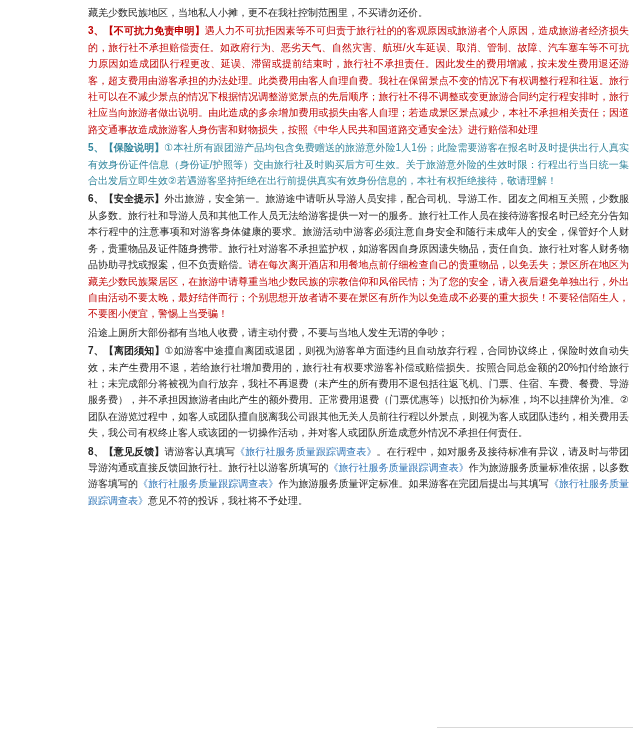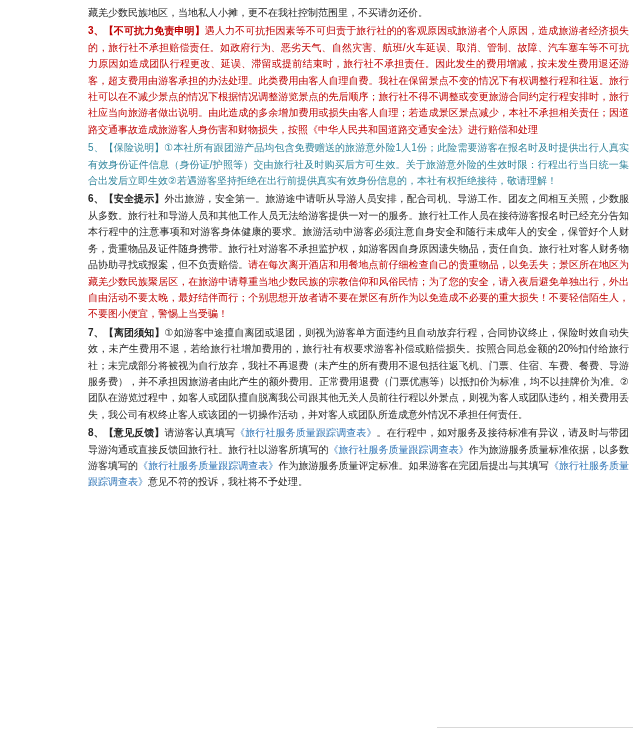--- a/index.html
+++ b/index.html
@@ -43,19 +43,20 @@
     border-top: 1px solid #d8d8d8;
   }
 </style>
 </head>
 <body>
 
 <div class="page" style="background: rgb(255, 255, 255);">
   <div class="doc" style="color: rgb(38, 38, 38);">
       <p class="para"><span class="seg" style="color: rgb(38, 38, 38);">藏羌少数民族地区，当地私人小摊，更不在我社控制范围里，不买请勿还价。</span></p>
       <p class="para"><span class="seg" style="color: rgb(192, 0, 0); font-weight: bold;">3、【不可抗力免责申明】</span><span class="seg" style="color: rgb(192, 0, 0);">遇人力不可抗拒因素等不可归责于旅行社的的客观原因或旅游者个人原因，造成旅游者经济损失的，旅行社不承担赔偿责任。如政府行为、恶劣天气、自然灾害、航班/火车延误、取消、管制、故障、汽车塞车等不可抗力原因如造成团队行程更改、延误、滞留或提前结束时，旅行社不承担责任。因此发生的费用增减，按未发生费用退还游客，超支费用由游客承担的办法处理。此类费用由客人自理自费。我社在保留景点不变的情况下有权调整行程和往返。旅行社可以在不减少景点的情况下根据情况调整游览景点的先后顺序；旅行社不得不调整或变更旅游合同约定行程安排时，旅行社应当向旅游者做出说明。由此造成的多余增加费用或损失由客人自理；若造成景区景点减少，本社不承担相关责任；因道路交通事故造成旅游客人身伤害和财物损失，按照《中华人民共和国道路交通安全法》进行赔偿和处理</span></p>
-      <p class="para"><span class="seg" style="color: rgb(49, 133, 156); font-weight: normal;">5、【保险说明】</span><span class="seg" style="color: rgb(49, 133, 156);">①本社所有跟团游产品均包含免费赠送的旅游意外险1人1份；此险需要游客在报名时及时提供出行人真实有效身份证件信息（身份证/护照等）交由旅行社及时购买后方可生效。关于旅游意外险的生效时限：行程出行当日统一集合出发后立即生效②若遇游客坚持拒绝在出行前提供真实有效身份信息的，本社有权拒绝接待，敬请理解！</span></p>
+      <p class="para"><span class="seg" style="color: rgb(49, 133, 156); font-weight: bold;">5、【保险说明】</span><span class="seg" style="color: rgb(49, 133, 156);">①本社所有跟团游产品均包含免费赠送的旅游意外险1人1份；此险需要游客在报名时及时提供出行人真实有效身份证件信息（身份证/护照等）交由旅行社及时购买后方可生效。关于旅游意外险的生效时限：行程出行当日统一集合出发后立即生效②若遇游客坚持拒绝在出行前提供真实有效身份信息的，本社有权拒绝接待，敬请理解！</span></p>
       <p class="para"><span class="seg" style="color: rgb(38, 38, 38); font-weight: bold;">6、【安全提示】</span><span class="seg" style="color: rgb(38, 38, 38);">外出旅游，安全第一。旅游途中请听从导游人员安排，配合司机、导游工作。团友之间相互关照，少数服从多数。旅行社和导游人员和其他工作人员无法给游客提供一对一的服务。旅行社工作人员在接待游客报名时已经充分告知本行程中的注意事项和对游客身体健康的要求。旅游活动中游客必须注意自身安全和随行未成年人的安全，保管好个人财务，贵重物品及证件随身携带。旅行社对游客不承担监护权，如游客因自身原因遗失物品，责任自负。旅行社对客人财务物品协助寻找或报案，但不负责赔偿。</span><span class="seg" style="color: rgb(192, 0, 0);">请在每次离开酒店和用餐地点前仔细检查自己的贵重物品，以免丢失；景区所在地区为藏羌少数民族聚居区，在旅游中请尊重当地少数民族的宗教信仰和风俗民情；为了您的安全，请入夜后避免单独出行，外出自由活动不要太晚，最好结伴而行；个别思想开放者请不要在景区有所作为以免造成不必要的重大损失！不要轻信陌生人，不要图小便宜，警惕上当受骗！</span></p>
+      <p class="para"><span class="seg" style="color: rgb(38, 38, 38);">沿途上厕所大部份都有当地人收费，请主动付费，不要与当地人发生无谓的争吵；</span></p>
       <p class="para"><span class="seg" style="color: rgb(38, 38, 38); font-weight: bold;">7、【离团须知】</span><span class="seg" style="color: rgb(38, 38, 38);">①如游客中途擅自离团或退团，则视为游客单方面违约且自动放弃行程，合同协议终止，保险时效自动失效，未产生费用不退，若给旅行社增加费用的，旅行社有权要求游客补偿或赔偿损失。按照合同总金额的20%扣付给旅行社；未完成部分将被视为自行放弃，我社不再退费（未产生的所有费用不退包括往返飞机、门票、住宿、车费、餐费、导游服务费），并不承担因旅游者由此产生的额外费用。正常费用退费（门票优惠等）以抵扣价为标准，均不以挂牌价为准。②团队在游览过程中，如客人或团队擅自脱离我公司跟其他无关人员前往行程以外景点，则视为客人或团队违约，相关费用丢失，我公司有权终止客人或该团的一切操作活动，并对客人或团队所造成意外情况不承担任何责任。</span></p>
       <p class="para"><span class="seg" style="color: rgb(38, 38, 38); font-weight: bold;">8、【意见反馈】</span><span class="seg" style="color: rgb(38, 38, 38);">请游客认真填写</span><span class="seg" style="color: rgb(46, 116, 182);">《旅行社服务质量跟踪调查表》</span><span class="seg" style="color: rgb(38, 38, 38);">。在行程中，如对服务及接待标准有异议，请及时与带团导游沟通或直接反馈回旅行社。旅行社以游客所填写的</span><span class="seg" style="color: rgb(46, 116, 182);">《旅行社服务质量跟踪调查表》</span><span class="seg" style="color: rgb(38, 38, 38);">作为旅游服务质量标准依据，以多数游客填写的</span><span class="seg" style="color: rgb(46, 116, 182);">《旅行社服务质量跟踪调查表》</span><span class="seg" style="color: rgb(38, 38, 38);">作为旅游服务质量评定标准。如果游客在完团后提出与其填写</span><span class="seg" style="color: rgb(46, 116, 182);">《旅行社服务质量跟踪调查表》</span><span class="seg" style="color: rgb(38, 38, 38);">意见不符的投诉，我社将不予处理。</span></p>
     </div>
   <div class="bottom-line" style="border-top-color: rgb(216, 216, 216);"></div>
 </div>
 
 </body></html>

